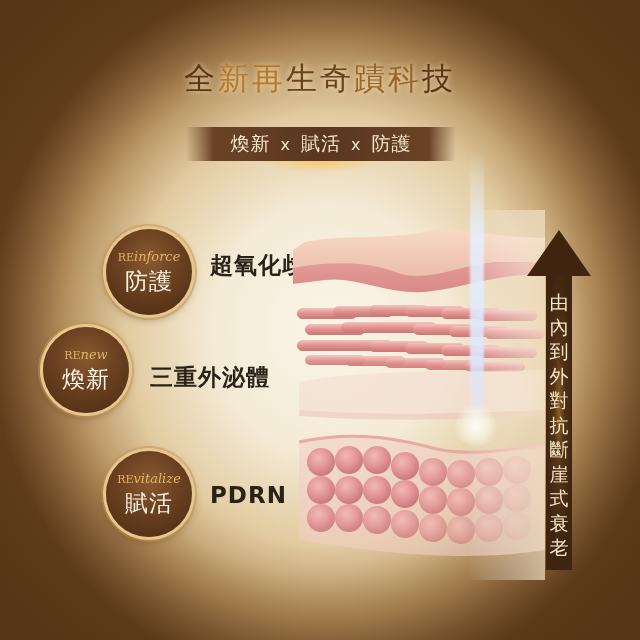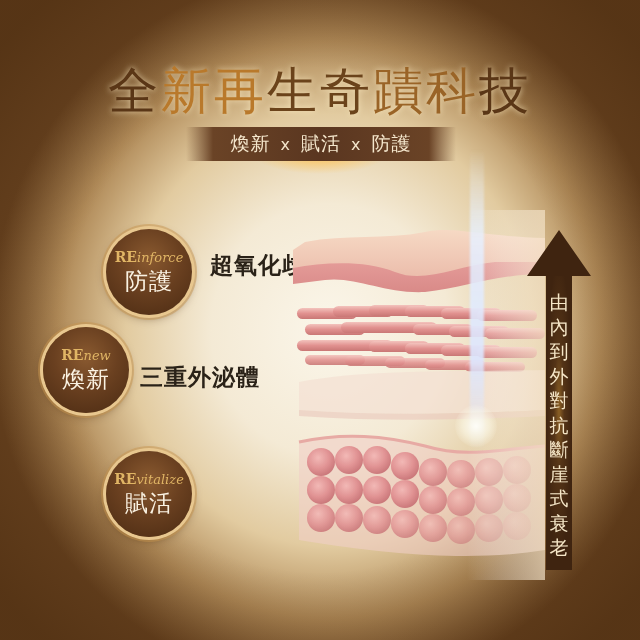--- a/index.html
+++ b/index.html
@@ -8,21 +8,21 @@
     position: relative; width: 640px; height: 640px; overflow: hidden;
     background:
       radial-gradient(ellipse 340px 360px at 330px 330px, #fbf6ea 0%, #f4ead5 35%, #e2cba0 60%, #b08a58 80%, #6a4421 100%);
   }
   .vignette {
     position: absolute; inset: 0; pointer-events: none;
     background: radial-gradient(ellipse 420px 420px at 320px 320px, rgba(0,0,0,0) 60%, rgba(70,40,12,0.55) 100%);
   }
   .title {
     position: absolute; top: 58px; left: 0; width: 640px; text-align: center;
-    font-size: 50px; letter-spacing: 3px; font-weight: normal;
+    font-size: 31px; letter-spacing: 3px; font-weight: normal;
     color: #5a3716;
     text-shadow: 0 0 6px rgba(255,240,200,0.8);
   }
   .title .c1 { color: #5a3616; }
   .title .c2 { color: #b9792b; }
   .title .c3 { color: #6b431b; }
   .title .c4 { color: #9a6427; }
   .glow {
     position: absolute; left: 220px; top: 118px; width: 200px; height: 70px;
     background: radial-gradient(ellipse 90px 28px at 100px 35px, rgba(255,200,80,0.95) 0%, rgba(255,190,70,0.5) 35%, rgba(255,200,90,0) 75%);
@@ -35,21 +35,21 @@
   .banner span { color: #f4e6cc; font-size: 19px; letter-spacing: 1px; }
   .banner .x { font-size: 16px; margin: 0 10px; }
 
   .badge {
     position: absolute; width: 86px; height: 86px; border-radius: 50%;
     background: radial-gradient(circle at 50% 35%, #8a5a30 0%, #6a4020 45%, #4a2a12 100%);
     box-shadow: 0 0 0 3px #e8c78f, 0 0 0 5px rgba(200,150,80,0.5), 0 3px 10px rgba(60,30,0,0.5);
     display: flex; flex-direction: column; align-items: center; justify-content: center;
   }
   .badge .en { font-family: "DejaVu Serif", serif; font-style: italic; color: #e0b565; font-size: 13px; line-height: 14px; }
-  .badge .en b { font-weight: bold; font-style: normal; font-family: "DejaVu Serif", serif; font-size: 14px; }
+  .badge .en b { font-weight: normal; font-style: normal; font-family: "DejaVu Serif", serif; font-size: 11px; }
   .badge .zh { color: #faf2e2; font-size: 23px; line-height: 28px; margin-top: 2px; letter-spacing: 1px; }
   .label {
     position: absolute; font-size: 23px; font-weight: bold; color: #2a2218; letter-spacing: 1px;
     font-family: "DejaVu Sans", sans-serif;
   }
 
   
   .illus { position: absolute; left: 285px; top: 210px; width: 260px; height: 370px; }
   .beam {
     position: absolute; left: 470px; top: 150px; width: 14px; height: 300px;
@@ -89,26 +89,27 @@
   <div class="badge" style="left:106px; top:229px;">
     <div class="en"><b>RE</b><span>inforce</span></div>
     <div class="zh">防護</div>
   </div>
   <div class="label" style="left:210px; top:250px;">超氧化歧酶</div>
 
   <div class="badge" style="left:43px; top:327px;">
     <div class="en"><b>RE</b><span>new</span></div>
     <div class="zh">煥新</div>
   </div>
-  <div class="label" style="left:140px; top:362px;text-align:right;">三重外泌體</div>
+  <div class="label" style="left:150px; top:362px;text-align:right;">三重外泌體</div>
 
   <div class="badge" style="left:106px; top:451px;align-items:center;">
     <div class="en"><b>RE</b><span>vitalize</span></div>
     <div class="zh">賦活</div>
   </div>
+  <div class="label" style="left:210px; top:482px;">PDRN</div>
 
   <svg class="illus" viewBox="0 0 260 370">
     <defs>
       <linearGradient id="skinTop" x1="0" y1="0" x2="0" y2="1">
         <stop offset="0" stop-color="#f6d9c4"></stop>
         <stop offset="1" stop-color="#eab9a8"></stop>
       </linearGradient>
       <linearGradient id="skinEdge" x1="0" y1="0" x2="0" y2="1">
         <stop offset="0" stop-color="#e49b98"></stop>
         <stop offset="1" stop-color="#d98a88"></stop>

